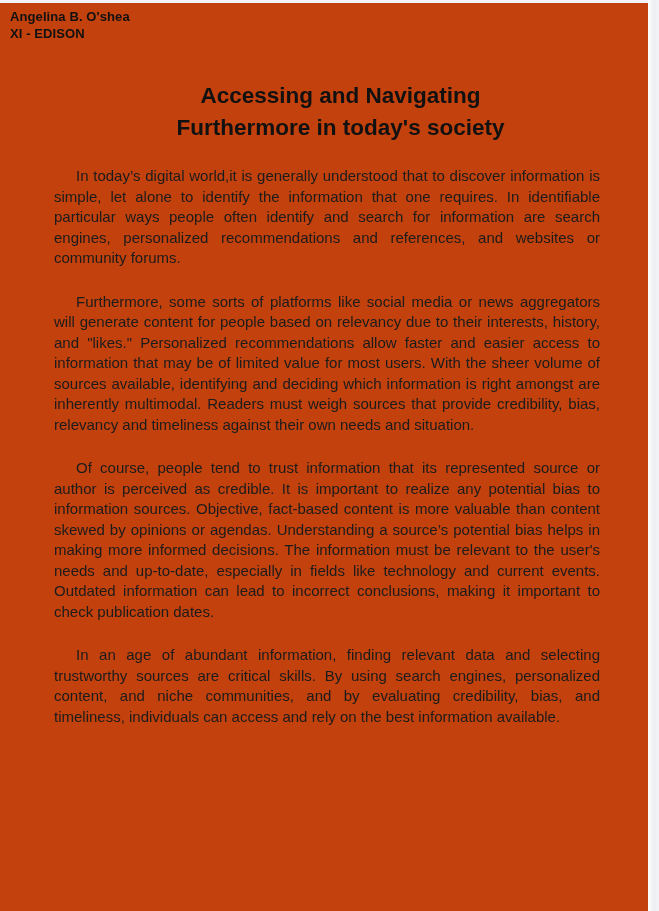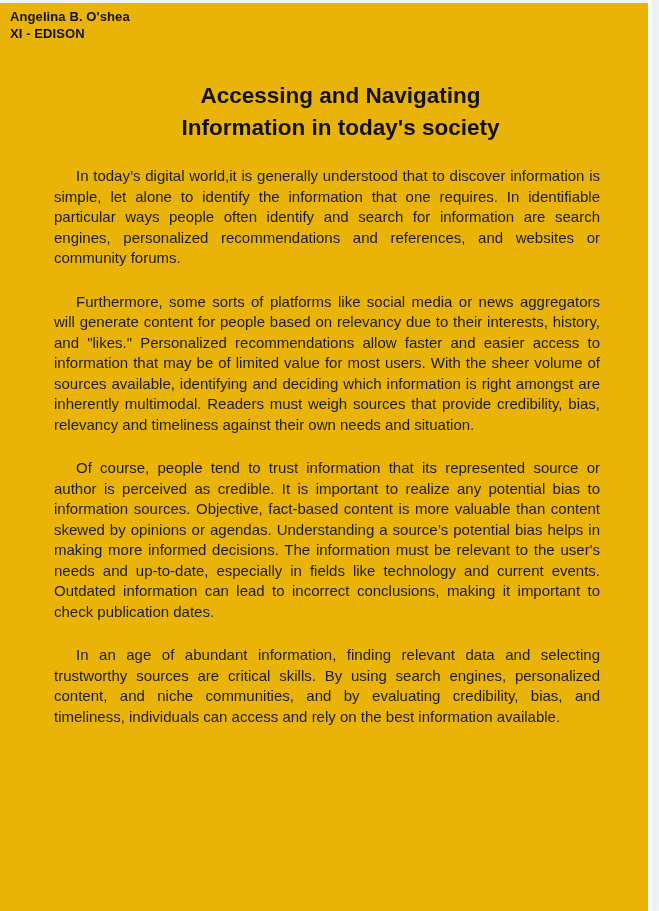--- a/index.html
+++ b/index.html
@@ -4,21 +4,21 @@
 <style>
   html, body {
     margin: 0;
     padding: 0;
     background: #ffffff;
   }
   .page {
     position: relative;
     width: 659px;
     height: 911px;
-    background: #eab308;
+    background: #c2410c;
     overflow: hidden;
     font-family: "Liberation Sans", sans-serif;
     color: #1a1a1a;
   }
   .edge-top {
     position: absolute;
     top: 0; left: 0; right: 0;
     height: 3px;
     background: #f2f3f6;
   }
@@ -76,21 +76,21 @@
 
   <div class="edge-top"></div>
 
   <div class="student-header">
     <div>Angelina B. O'shea</div>
     <div>XI - EDISON</div>
   </div>
 
   <h1 class="doc-title">
     <span>Accessing and Navigating</span><br>
-    <span>Information in today's society</span>
+    <span>Furthermore in today's society</span>
   </h1>
 
   <div class="doc-body">
     <p>In today’s digital world,it is generally understood that to discover information is simple, let alone to identify the information that one requires. In identifiable particular ways people often identify and search for information are search engines, personalized recommendations and references, and websites or community forums.</p>
     <p>Furthermore, some sorts of platforms like social media or news aggregators will generate content for people based on relevancy due to their interests, history, and "likes." Personalized recommendations allow faster and easier access to information that may be of limited value for most users. With the sheer volume of sources available, identifying and deciding which information is right amongst are inherently multimodal. Readers must weigh sources that provide credibility, bias, relevancy and timeliness against their own needs and situation.</p>
     <p>Of course, people tend to trust information that its represented source or author is perceived as credible. It is important to realize any potential bias to information sources. Objective, fact-based content is more valuable than content skewed by opinions or agendas. Understanding a source’s potential bias helps in making more informed decisions. The information must be relevant to the user's needs and up-to-date, especially in fields like technology and current events. Outdated information can lead to incorrect conclusions, making it important to check publication dates.</p>
     <p>In an age of abundant information, finding relevant data and selecting trustworthy sources are critical skills. By using search engines, personalized content, and niche communities, and by evaluating credibility, bias, and timeliness, individuals can access and rely on the best information available.</p>
   </div>
 
   <div class="edge-right"></div>

